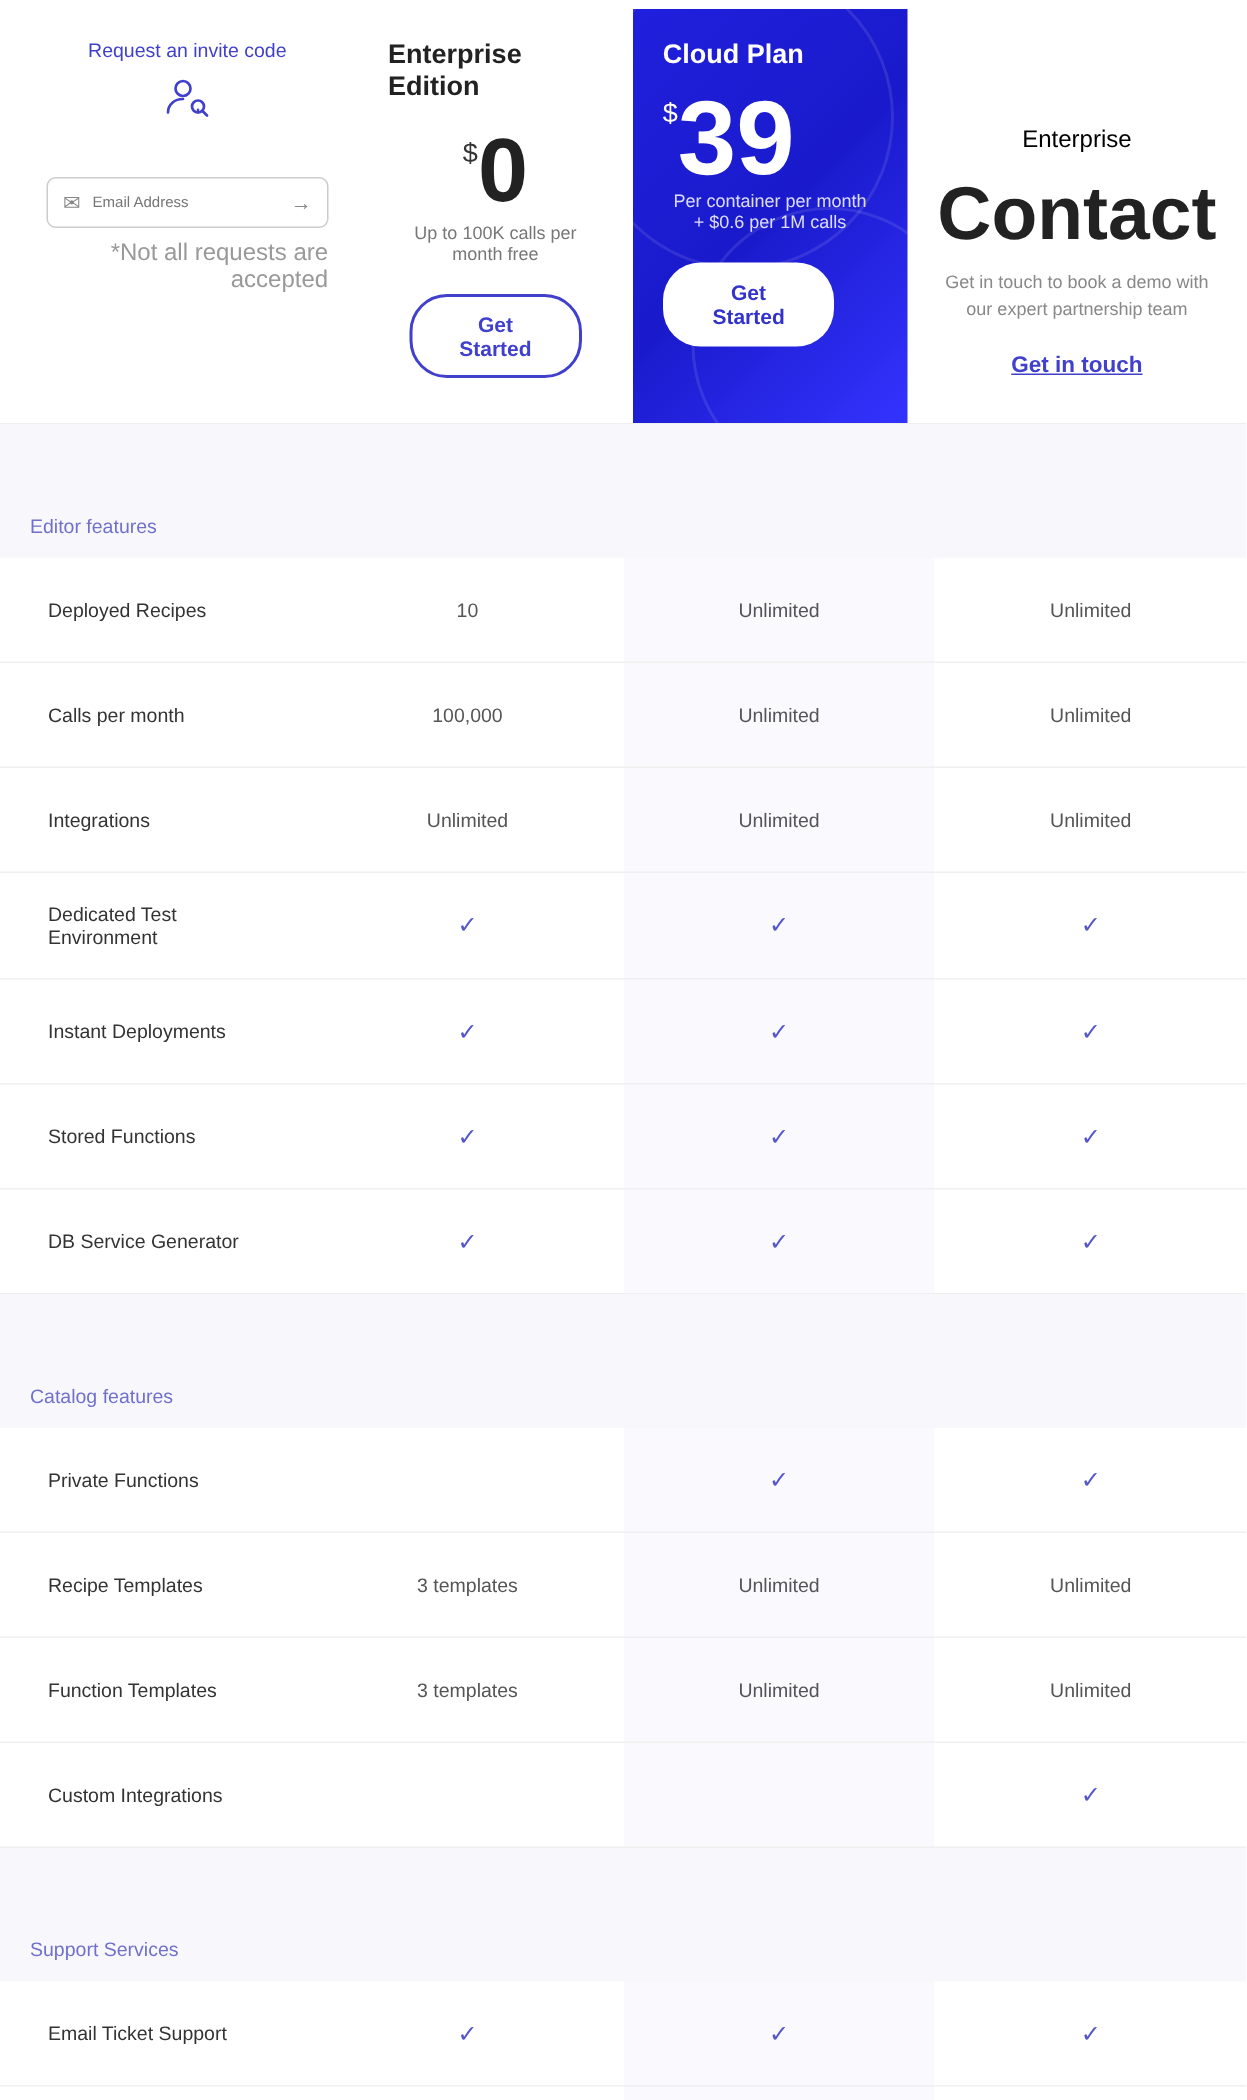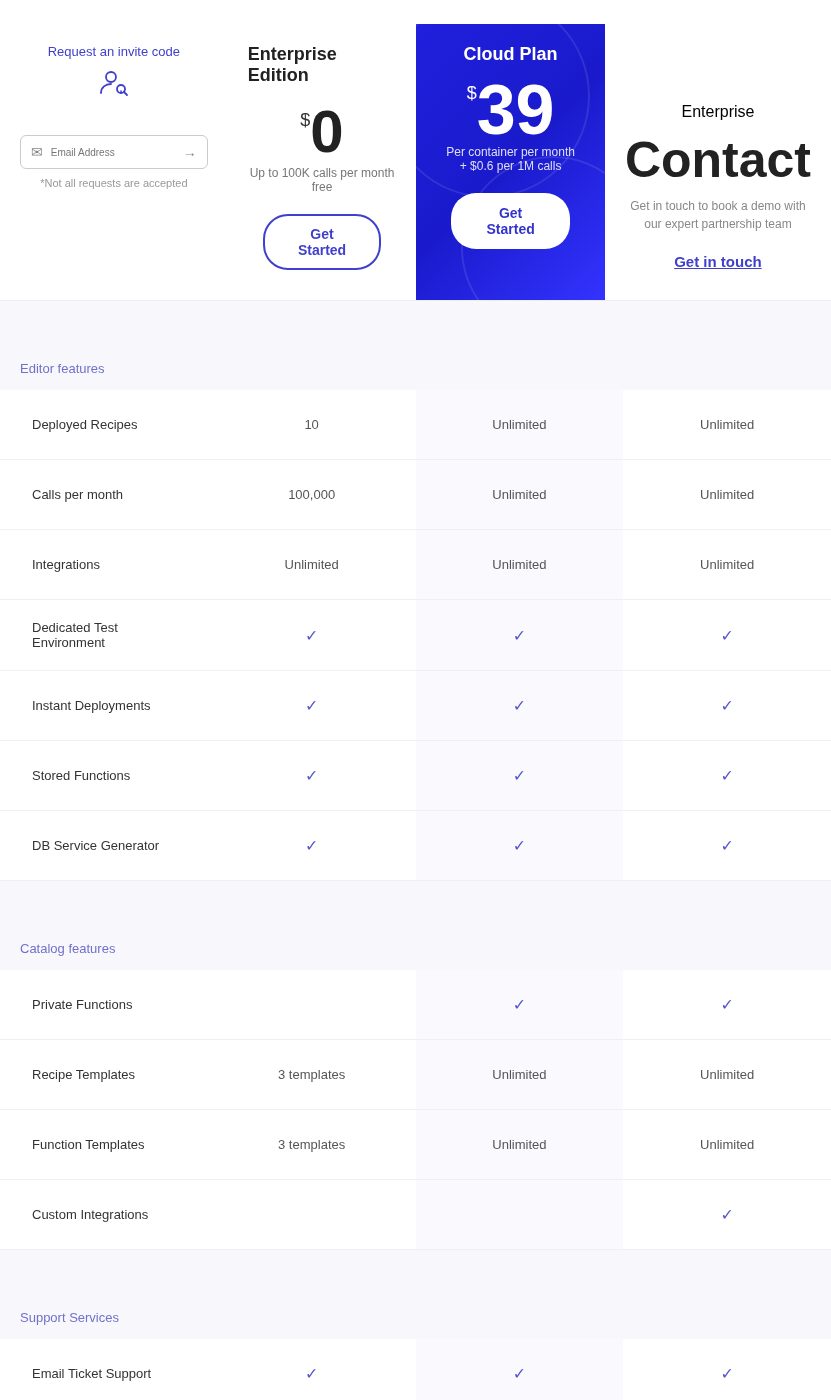--- a/index.html
+++ b/index.html
@@ -9,22 +9,23 @@
       color: #333;
       width: 831px;
       min-height: 1400px;
     }
 
     
     .pricing-header {
       display: grid;
       grid-template-columns: 1fr 1fr 1fr 1fr;
       background: #fff;
-      padding-top: 24px;
+      padding-top: 6px;
       position: relative;
+      margin-left: 11px;
     }
 
     
     .col-community {
       padding: 20px 20px 30px;
       display: flex;
       flex-direction: column;
       align-items: center;
     }
 
@@ -74,23 +75,23 @@
       background: transparent;
     }
 
     .email-arrow {
       color: #888;
       font-size: 14px;
       cursor: pointer;
     }
 
     .not-accepted {
-      font-size: 11px;
+      font-size: 16px;
       color: #999;
-      text-align: left;
+      text-align: right;
     }
 
     
     .col-community-plan {
       padding: 20px 20px 30px;
       display: flex;
       flex-direction: column;
       align-items: center;
       justify-content: flex-end;
     }
@@ -141,21 +142,20 @@
       width: 80%;
     }
 
     
     .col-cloud {
       background: #2020cc;
       background: linear-gradient(135deg, #2020dd 0%, #1a1acc 50%, #3333ff 100%);
       padding: 20px 20px 30px;
       display: flex;
       flex-direction: column;
-      align-items: center;
       border-radius: 0;
       position: relative;
       overflow: hidden;
     }
 
     .col-cloud::before {
       content: '';
       position: absolute;
       top: -30px;
       left: -30px;

